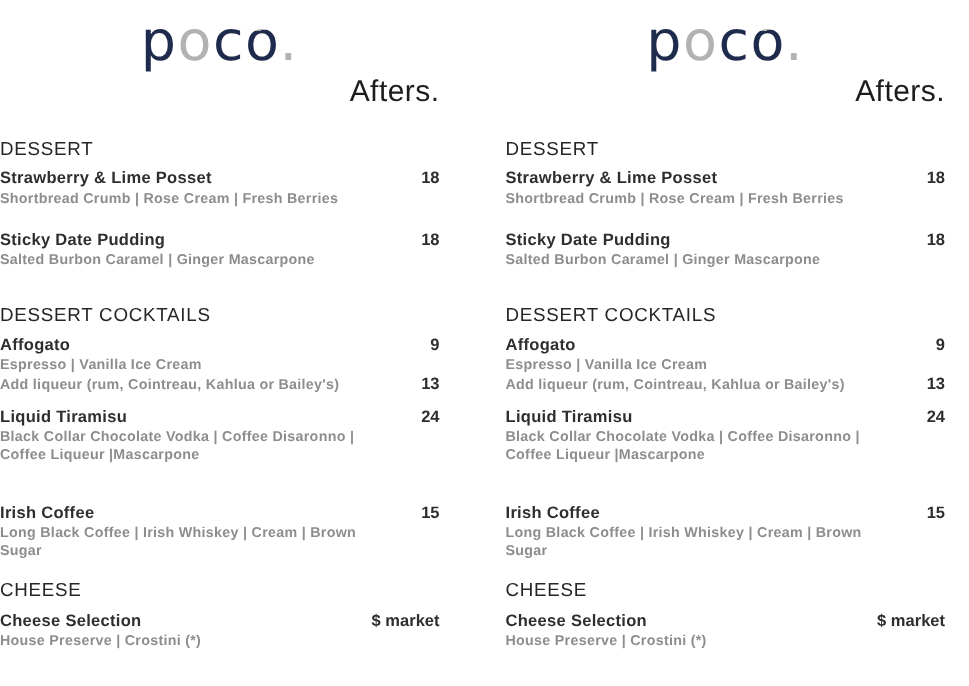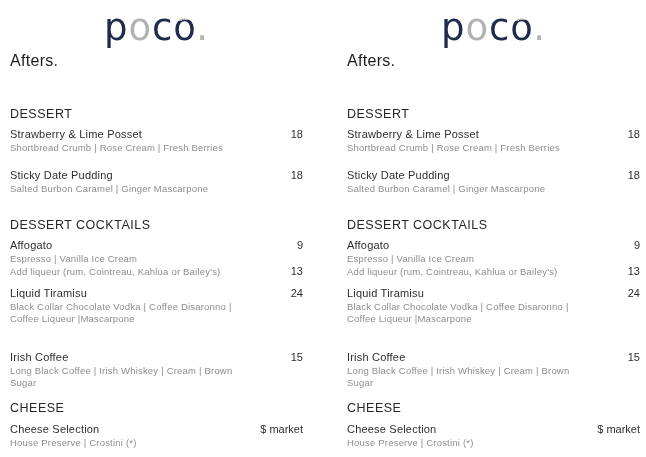--- a/index.html
+++ b/index.html
@@ -1,38 +1,38 @@
 <!DOCTYPE html>
 <html style="--navy: #1f2b4d; --gray: #b1b3b0; --ink: #2d2d2d; --muted: #8d8d8d;"><head>
 <meta charset="utf-8">
 <style>
   html,body{margin:0;padding:0;}
   body{
     width:646px;height:457px;overflow:hidden;background:#ffffff;
     font-family:"Liberation Sans",sans-serif;color:var(--ink,#2d2d2d);
   }
-  .page{display:flex;gap:44px;padding-left:10px;box-sizing:border-box;}
+  .page{display:flex;gap:44px;padding-left:0;box-sizing:border-box;}
   .column{width:293px;flex:0 0 293px;}
   .logo{
     margin-top:6px;text-align:center;
     font-family:"DejaVu Sans",sans-serif;
     font-size:37px;line-height:44px;letter-spacing:1px;font-weight:400;
   }
   .l-navy{color:var(--navy,#1f2b4d);}
   .l-gray{color:var(--gray,#b1b3b0);}
   .l-split{
     background:linear-gradient(175deg,var(--gray,#b1b3b0) 0 34%,var(--navy,#1f2b4d) 34% 100%);
     -webkit-background-clip:text;background-clip:text;color:transparent;
   }
-  .subtitle{text-align:left;font-size:16px;line-height:18px;margin-top:2px;color:#1d1d1d;letter-spacing:.3px;}
+  .subtitle{text-align:right;font-size:20px;line-height:18px;margin-top:2px;color:#1d1d1d;letter-spacing:.3px;}
   .section-title{font-size:12.5px;line-height:15px;letter-spacing:.5px;color:#262626;}
-  .sec-dessert{margin-top:37px;}
+  .sec-dessert{margin-top:22px;}
   .sec-cocktails{margin-top:24px;}
   .sec-cheese{margin-top:12px;}
-  .item{margin-top:15px;}
+  .item{margin-top:15px;font-weight:bold;}
   .mt6{margin-top:6px;}
   .mt7{margin-top:7px;}
   .mt9{margin-top:9px;}
   .mt13{margin-top:26px;}
   .row{display:flex;justify-content:space-between;align-items:baseline;}
   .name{font-size:11px;line-height:13px;color:#2e2e2e;letter-spacing:.2px;}
   .price{font-size:11px;line-height:13px;color:#2e2e2e;white-space:nowrap;}
   .desc{font-size:9.5px;line-height:11.5px;color:var(--muted,#8d8d8d);letter-spacing:.2px;margin-top:1px;}
   .desc-row{margin-top:0;}
   .desc-row .price{font-size:11px;}

